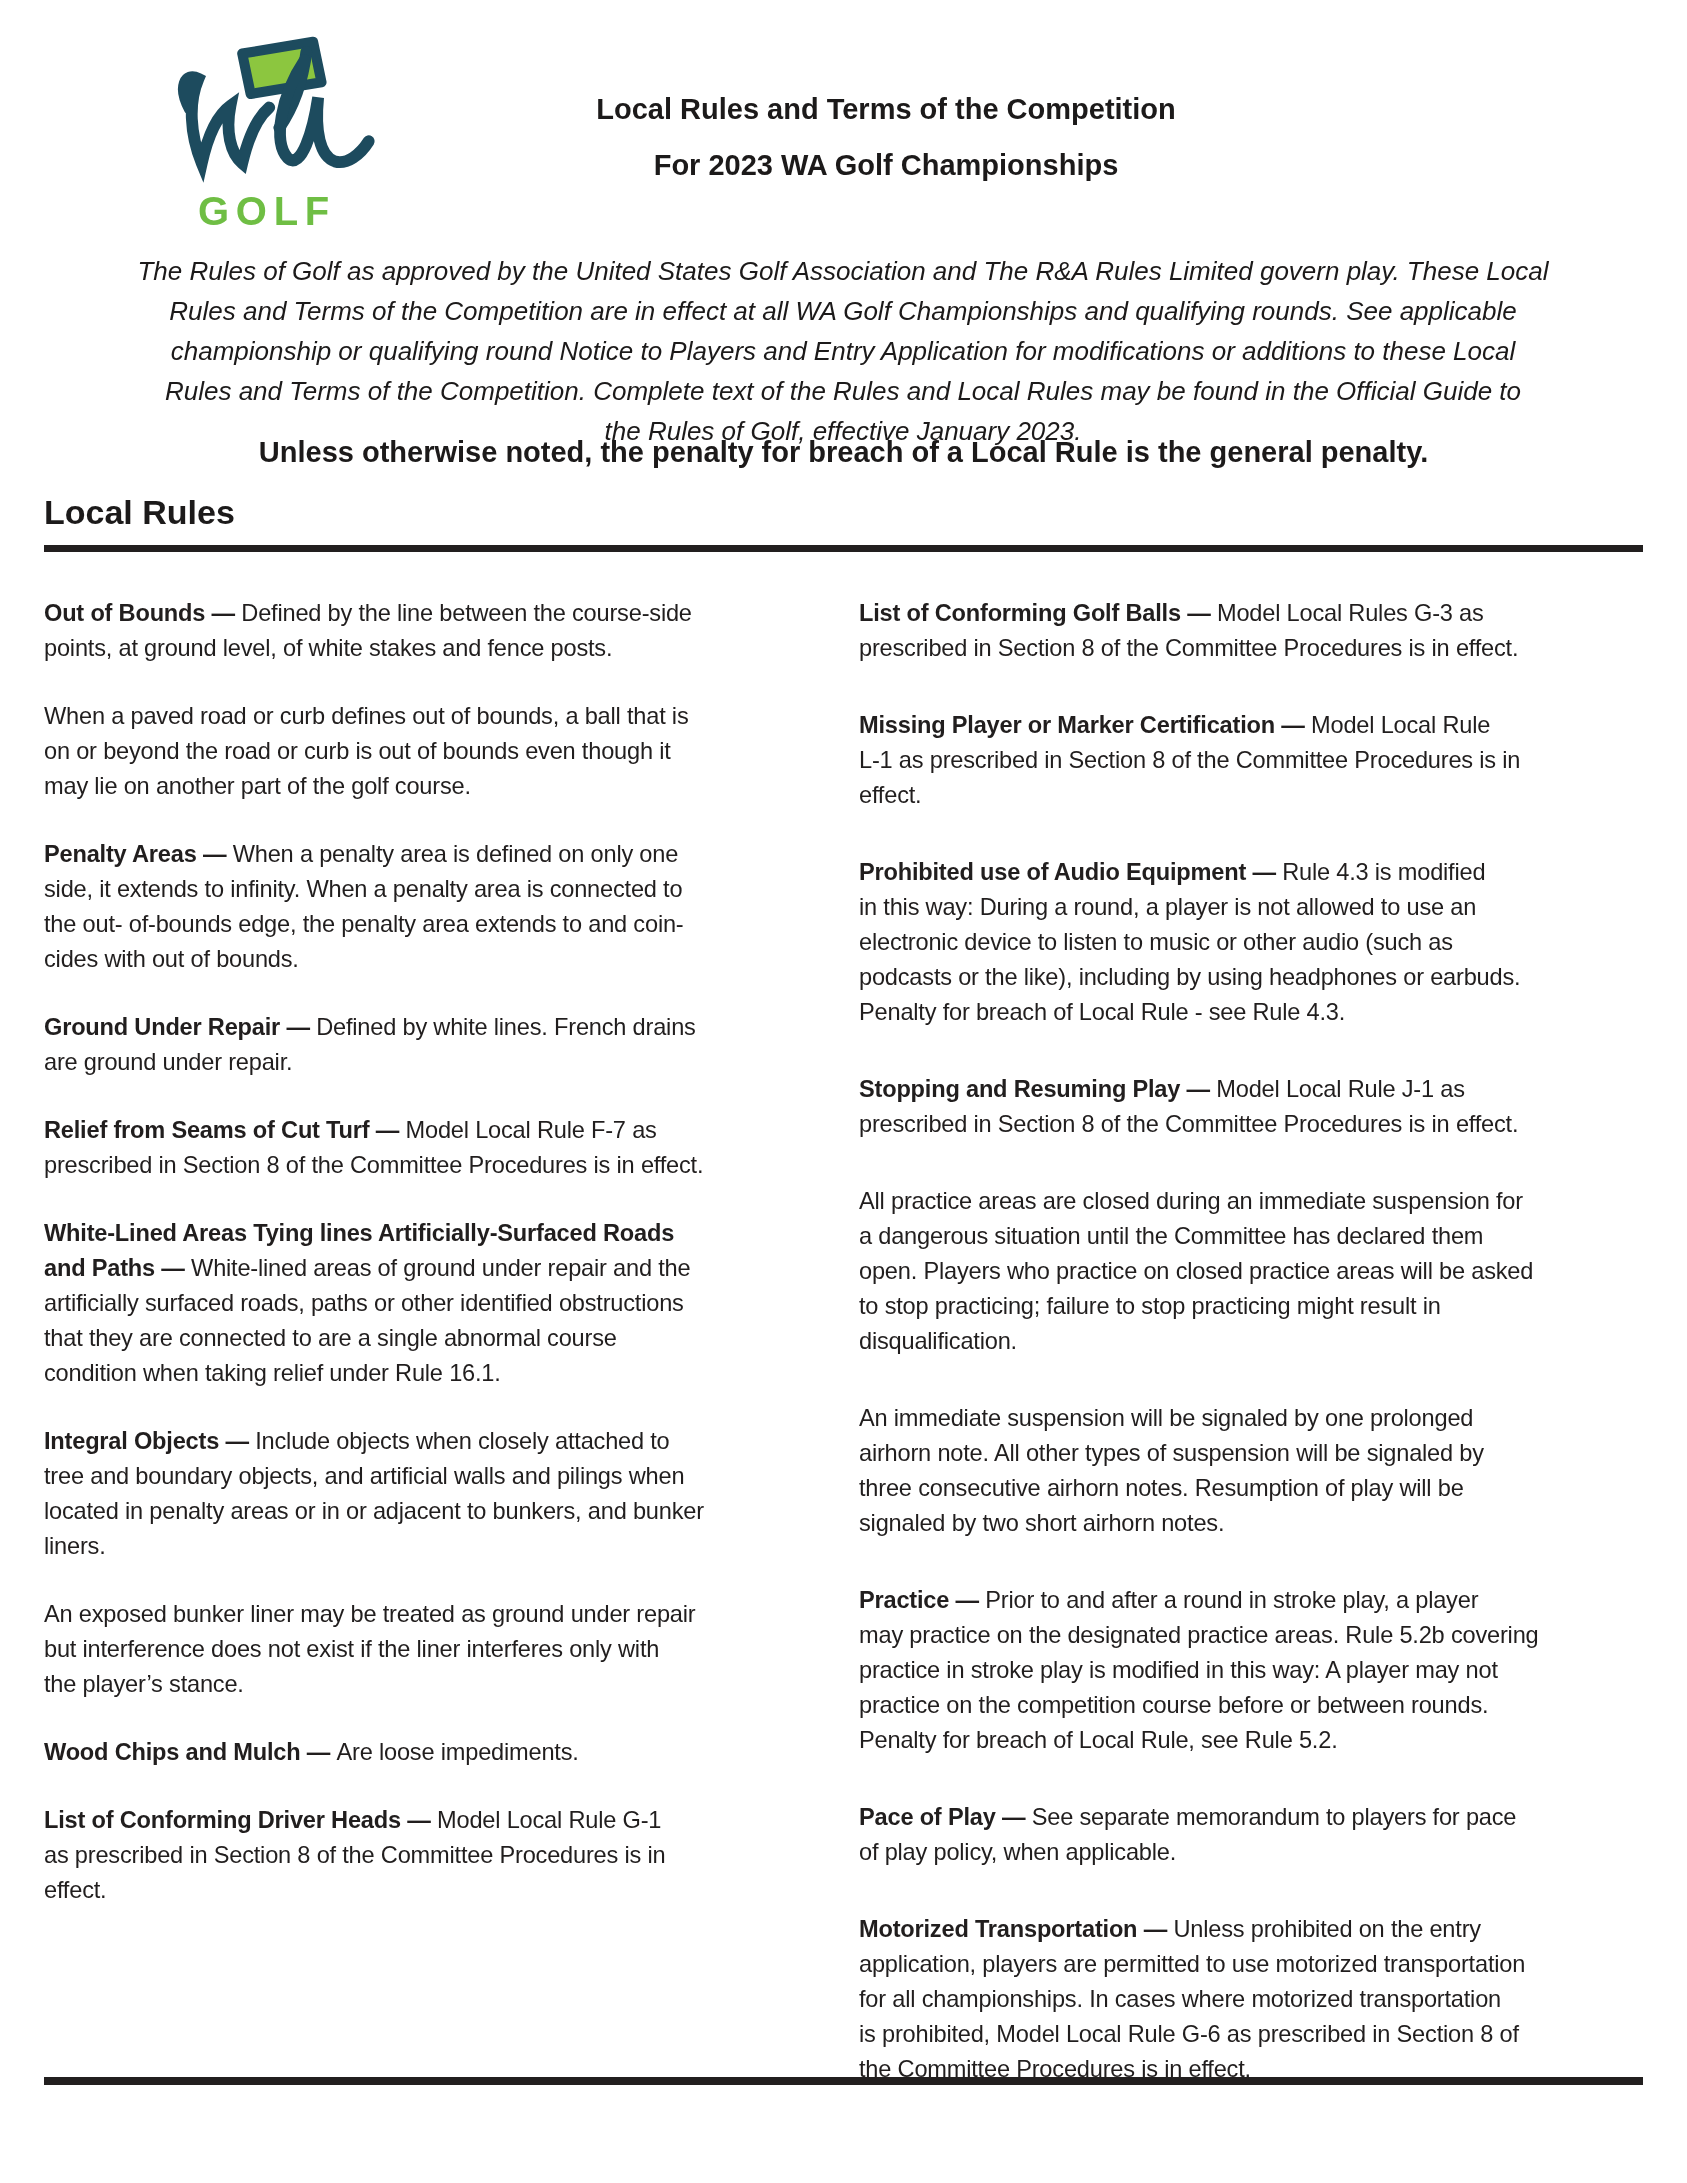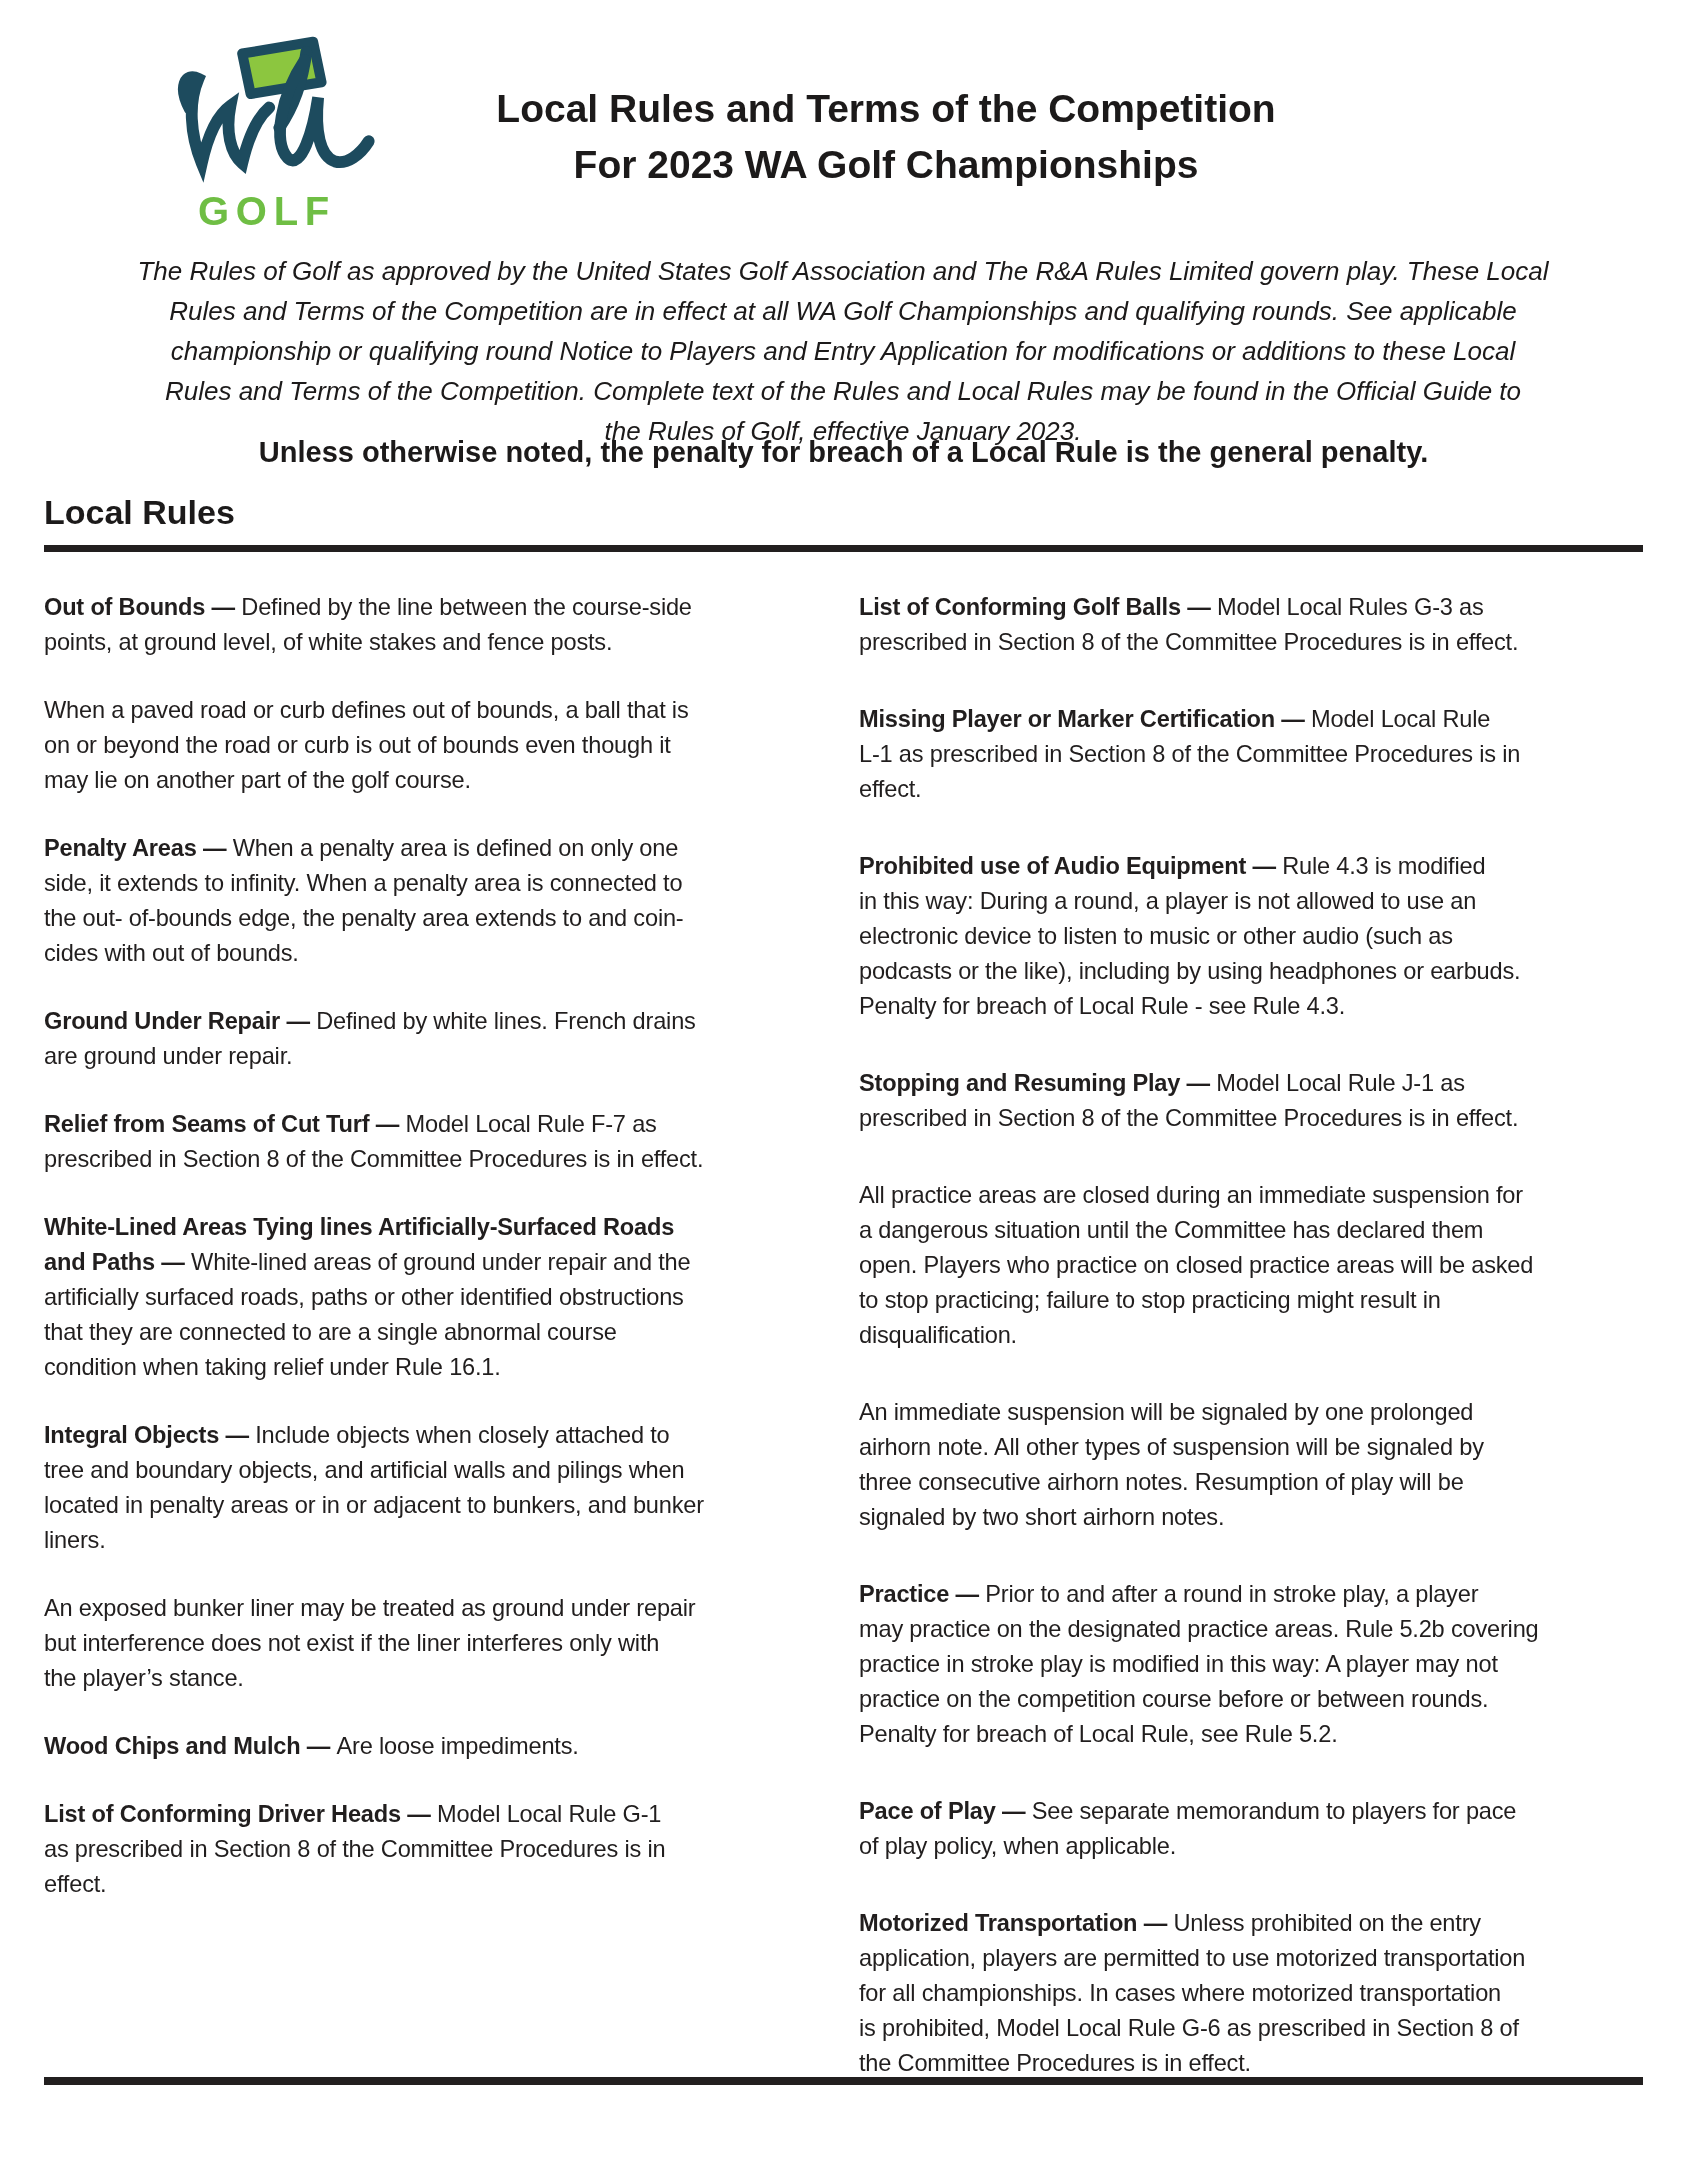--- a/index.html
+++ b/index.html
@@ -15,21 +15,21 @@
   .logo{position:absolute;left:173px;top:35px;width:211px;height:211px;}
   .logo svg{display:block;}
   .logo-golf{
     position:absolute;left:25px;top:154px;
     font-size:40px;font-weight:800;letter-spacing:6.7px;
     font-family:"Liberation Sans", sans-serif;
   }
   
   .title{
     position:absolute;left:422px;top:81px;width:928px;
-    text-align:center;font-weight:700;font-size:39px;line-height:56px;
+    text-align:center;font-weight:700;font-size:29px;line-height:56px;
     color:#1c1a1a;
   }
   .intro{
     position:absolute;left:67px;top:251px;width:1552px;
     text-align:center;font-style:italic;
     font-size:26px;line-height:40px;
     white-space:pre-line;color:#1c1a1a;
   }
   .penalty-note{
     position:absolute;left:0;top:436px;width:1687px;
@@ -48,21 +48,21 @@
     background:#221f1f;
   }
   
   .col{
     position:absolute;top:580px;width:778px;
     font-size:23.6px;line-height:35px;letter-spacing:-0.2px;
     color:#211e1e;
   }
   .col-left{left:44px;}
   .col-right{left:859px;}
-  .para{white-space:pre-line;margin:10px 0 33px 0;}
+  .para{white-space:pre-line;margin:16px 0 33px 0;}
   .col-right .para{margin-bottom:42px;}
   .para b{font-weight:700;}
 </style>
 </head>
 <body>
 
 <div class="page">
 
   <div class="logo">
     <svg width="211" height="156" viewBox="0 0 250 185">

